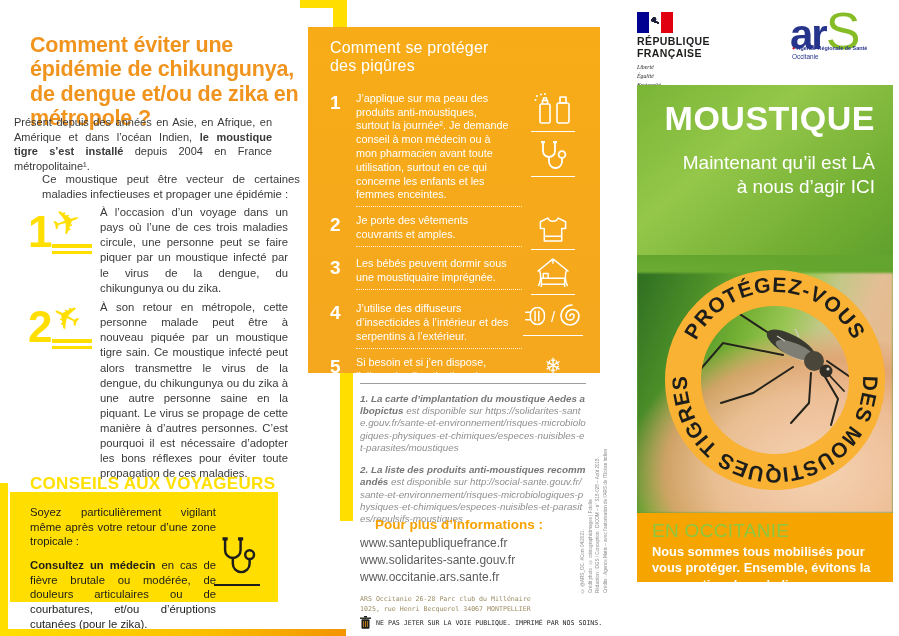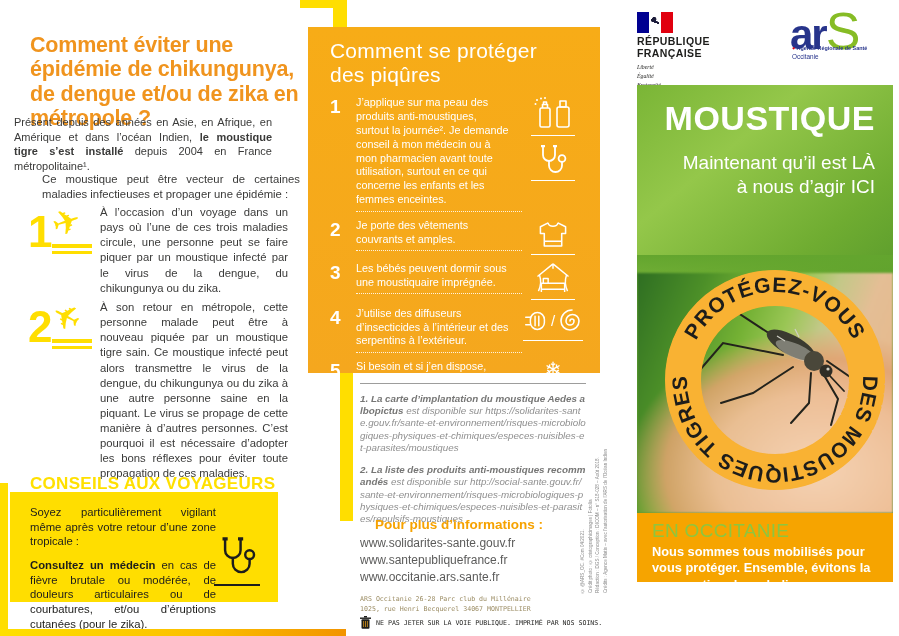--- a/index.html
+++ b/index.html
@@ -29,21 +29,21 @@
   .advice-steth{position:absolute;right:16px;top:44px;width:48px;text-align:center;}
   .advice-steth .uline{width:46px;height:2px;background:#1D1D1B;margin-top:4px;}
   .left-edge-strip{position:absolute;left:0;top:483px;width:8px;height:153px;background:#FFDE00;}
   .bottom-strip{position:absolute;left:0;top:629px;width:346px;height:7px;background:linear-gradient(90deg,#FFE000 0%,#FBBE00 60%,#F29400 100%);}
 
   
   .tab-top-h{position:absolute;left:300px;top:0;width:46px;height:8px;background:#FFDE00;}
   .tab-top-v{position:absolute;left:333px;top:0;width:14px;height:27px;background:#FFDE00;}
   .tab-bottom{position:absolute;left:340px;top:373px;width:13px;height:148px;background:#FFDE00;}
   .orange-panel{position:absolute;left:308px;top:27px;width:292px;height:346px;background:linear-gradient(180deg,#F7AC17 0%,#F5A71E 100%);box-sizing:border-box;padding:12px 16px 6px 22px;}
-  .mid-title{font-size:21px;line-height:1.15;color:#fff;font-weight:normal;letter-spacing:0.2px;margin-bottom:9px;}
+  .mid-title{font-size:16px;line-height:1.15;color:#fff;font-weight:normal;letter-spacing:0.2px;margin-bottom:16px;}
   .mid-row{display:flex;align-items:flex-start;margin-bottom:7px;}
   .mid-num{width:26px;flex:0 0 26px;font-size:19px;font-weight:bold;color:#fff;line-height:1;padding-top:1px;}
   .mid-text{flex:1;font-size:10.8px;line-height:1.28;color:#fff;padding-right:10px;padding-bottom:4px;border-bottom:1.5px dotted rgba(255,255,255,0.85);}
   .mid-icons{width:62px;flex:0 0 62px;display:flex;flex-direction:column;align-items:center;gap:8px;}
   .icon-cell{display:flex;flex-direction:column;align-items:center;border-bottom:1.5px solid #fff;padding-bottom:5px;min-width:44px;}
   .icon-row{display:flex;align-items:center;gap:2px;color:#fff;font-size:15px;}
   .snow{font-size:21px;color:#fff;line-height:1;font-family:"DejaVu Sans",sans-serif;}
   .plane{font-family:"DejaVu Sans",sans-serif;}
 
   .foot-block{position:absolute;left:360px;top:383px;width:226px;}
@@ -251,22 +251,22 @@
   </div>
 
   <div class="foot-block">
     <div class="foot-sep"></div>
     <div class="footnote"><b>1. La carte d’implantation du moustique Aedes albopictus</b><span> est disponible sur https://solidarites-sante.gouv.fr/sante-et-environnement/risques-microbiologiques-physiques-et-chimiques/especes-nuisibles-et-parasites/moustiques</span></div>
     <div class="footnote"><b>2. La liste des produits anti-moustiques recommandés</b><span> est disponible sur http://social-sante.gouv.fr/sante-et-environnement/risques-microbiologiques-physiques-et-chimiques/especes-nuisibles-et-parasites/repulsifs-moustiques</span></div>
   </div>
 
   <div class="info-title">Pour plus d’informations :</div>
   <div class="info-urls">
+    <div>www.santepubliquefrance.fr</div>
     <div>www.solidarites-sante.gouv.fr</div>
-    <div>www.santepubliquefrance.fr</div>
     <div>www.occitanie.ars.sante.fr</div>
   </div>
 
   <div class="address">
     <div>ARS Occitanie 26-28 Parc club du Millénaire</div>
     <div>1025, rue Henri Becquerel 34067 MONTPELLIER</div>
   </div>
 
   <div class="imprint">
     <svg width="11" height="13" viewBox="0 0 11 13">

